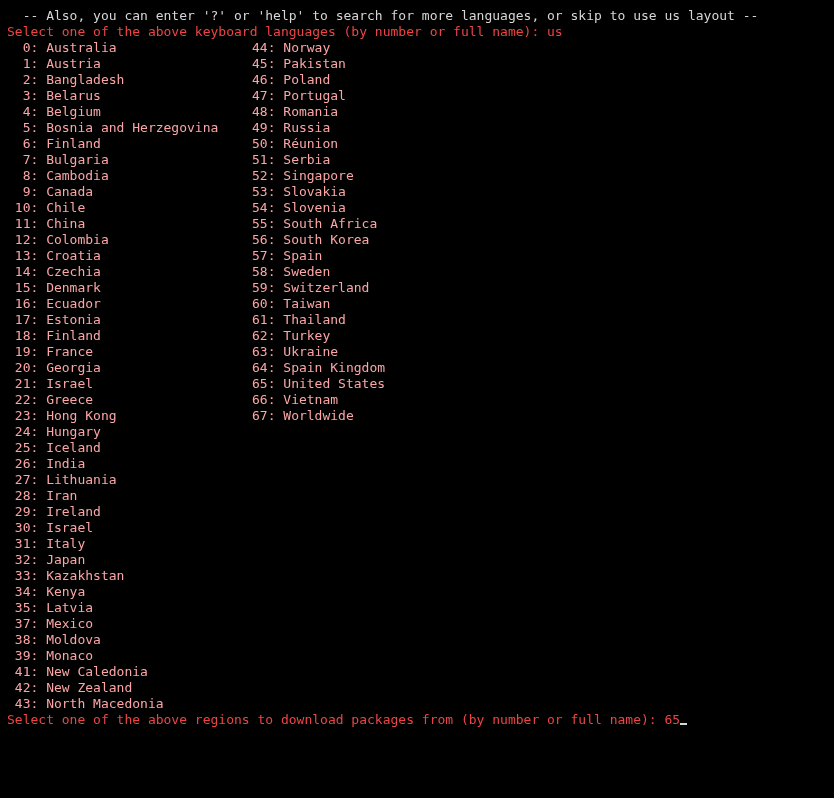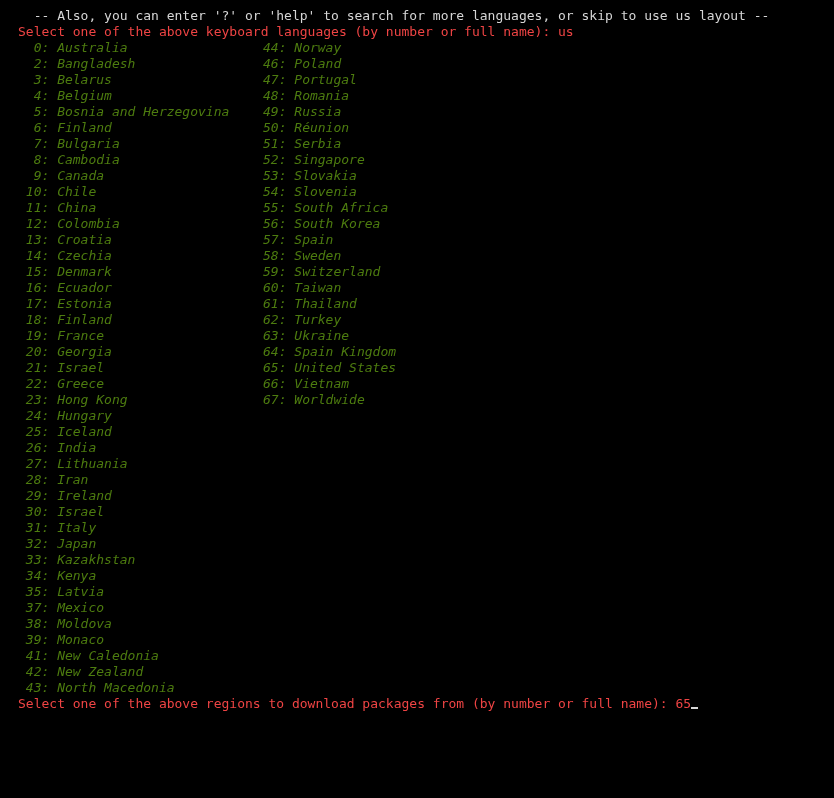--- a/index.html
+++ b/index.html
@@ -23,21 +23,21 @@
     font-family: "DejaVu Sans Mono", "Liberation Mono", monospace;
     font-size: 13px;
     line-height: 16px;
     letter-spacing: 0px;
     padding: 0;
     box-sizing: border-box;
   }
   .screen {
     position: absolute;
     top: 8px;
-    left: 11px;
+    left: 0px;
     width: 756px;
   }
   .line {
     display: block;
     height: 16px;
     line-height: 16px;
     white-space: pre;
     font-family: "DejaVu Sans Mono", "Liberation Mono", monospace;
     font-size: 13px;
     color: #d6d6d6;
@@ -48,22 +48,21 @@
   .line.prompt { color: #ef4444; }
   .entry-row {
     display: block;
     height: 16px;
     line-height: 16px;
     white-space: pre;
     padding-left: 7px;
     box-sizing: border-box;
     font-family: "DejaVu Sans Mono", "Liberation Mono", monospace;
     font-size: 13px;
-    color: #4d7c0f;
-    font-style: italic;
+    color: #fca5a5;
   }
   .col-left {
     display: inline-block;
     width: 245px;
     white-space: pre;
     vertical-align: top;
     overflow: hidden;
   }
   .col-right {
     display: inline-block;
@@ -92,20 +91,21 @@
 
 <div id="terminal">
   <div class="screen">
 
     <div class="line msg">  -- Also, you can enter '?' or 'help' to search for more languages, or skip to use us layout --</div>
 
     <div class="line prompt">Select one of the above keyboard languages (by number or full name): us</div>
 
     <div id="region-list">
         <div class="entry-row"><span class="col-left">  0: Australia</span><span class="col-right">44: Norway</span></div>
+        <div class="entry-row"><span class="col-left">  1: Austria</span><span class="col-right">45: Pakistan</span></div>
         <div class="entry-row"><span class="col-left">  2: Bangladesh</span><span class="col-right">46: Poland</span></div>
         <div class="entry-row"><span class="col-left">  3: Belarus</span><span class="col-right">47: Portugal</span></div>
         <div class="entry-row"><span class="col-left">  4: Belgium</span><span class="col-right">48: Romania</span></div>
         <div class="entry-row"><span class="col-left">  5: Bosnia and Herzegovina</span><span class="col-right">49: Russia</span></div>
         <div class="entry-row"><span class="col-left">  6: Finland</span><span class="col-right">50: Réunion</span></div>
         <div class="entry-row"><span class="col-left">  7: Bulgaria</span><span class="col-right">51: Serbia</span></div>
         <div class="entry-row"><span class="col-left">  8: Cambodia</span><span class="col-right">52: Singapore</span></div>
         <div class="entry-row"><span class="col-left">  9: Canada</span><span class="col-right">53: Slovakia</span></div>
         <div class="entry-row"><span class="col-left"> 10: Chile</span><span class="col-right">54: Slovenia</span></div>
         <div class="entry-row"><span class="col-left"> 11: China</span><span class="col-right">55: South Africa</span></div>

